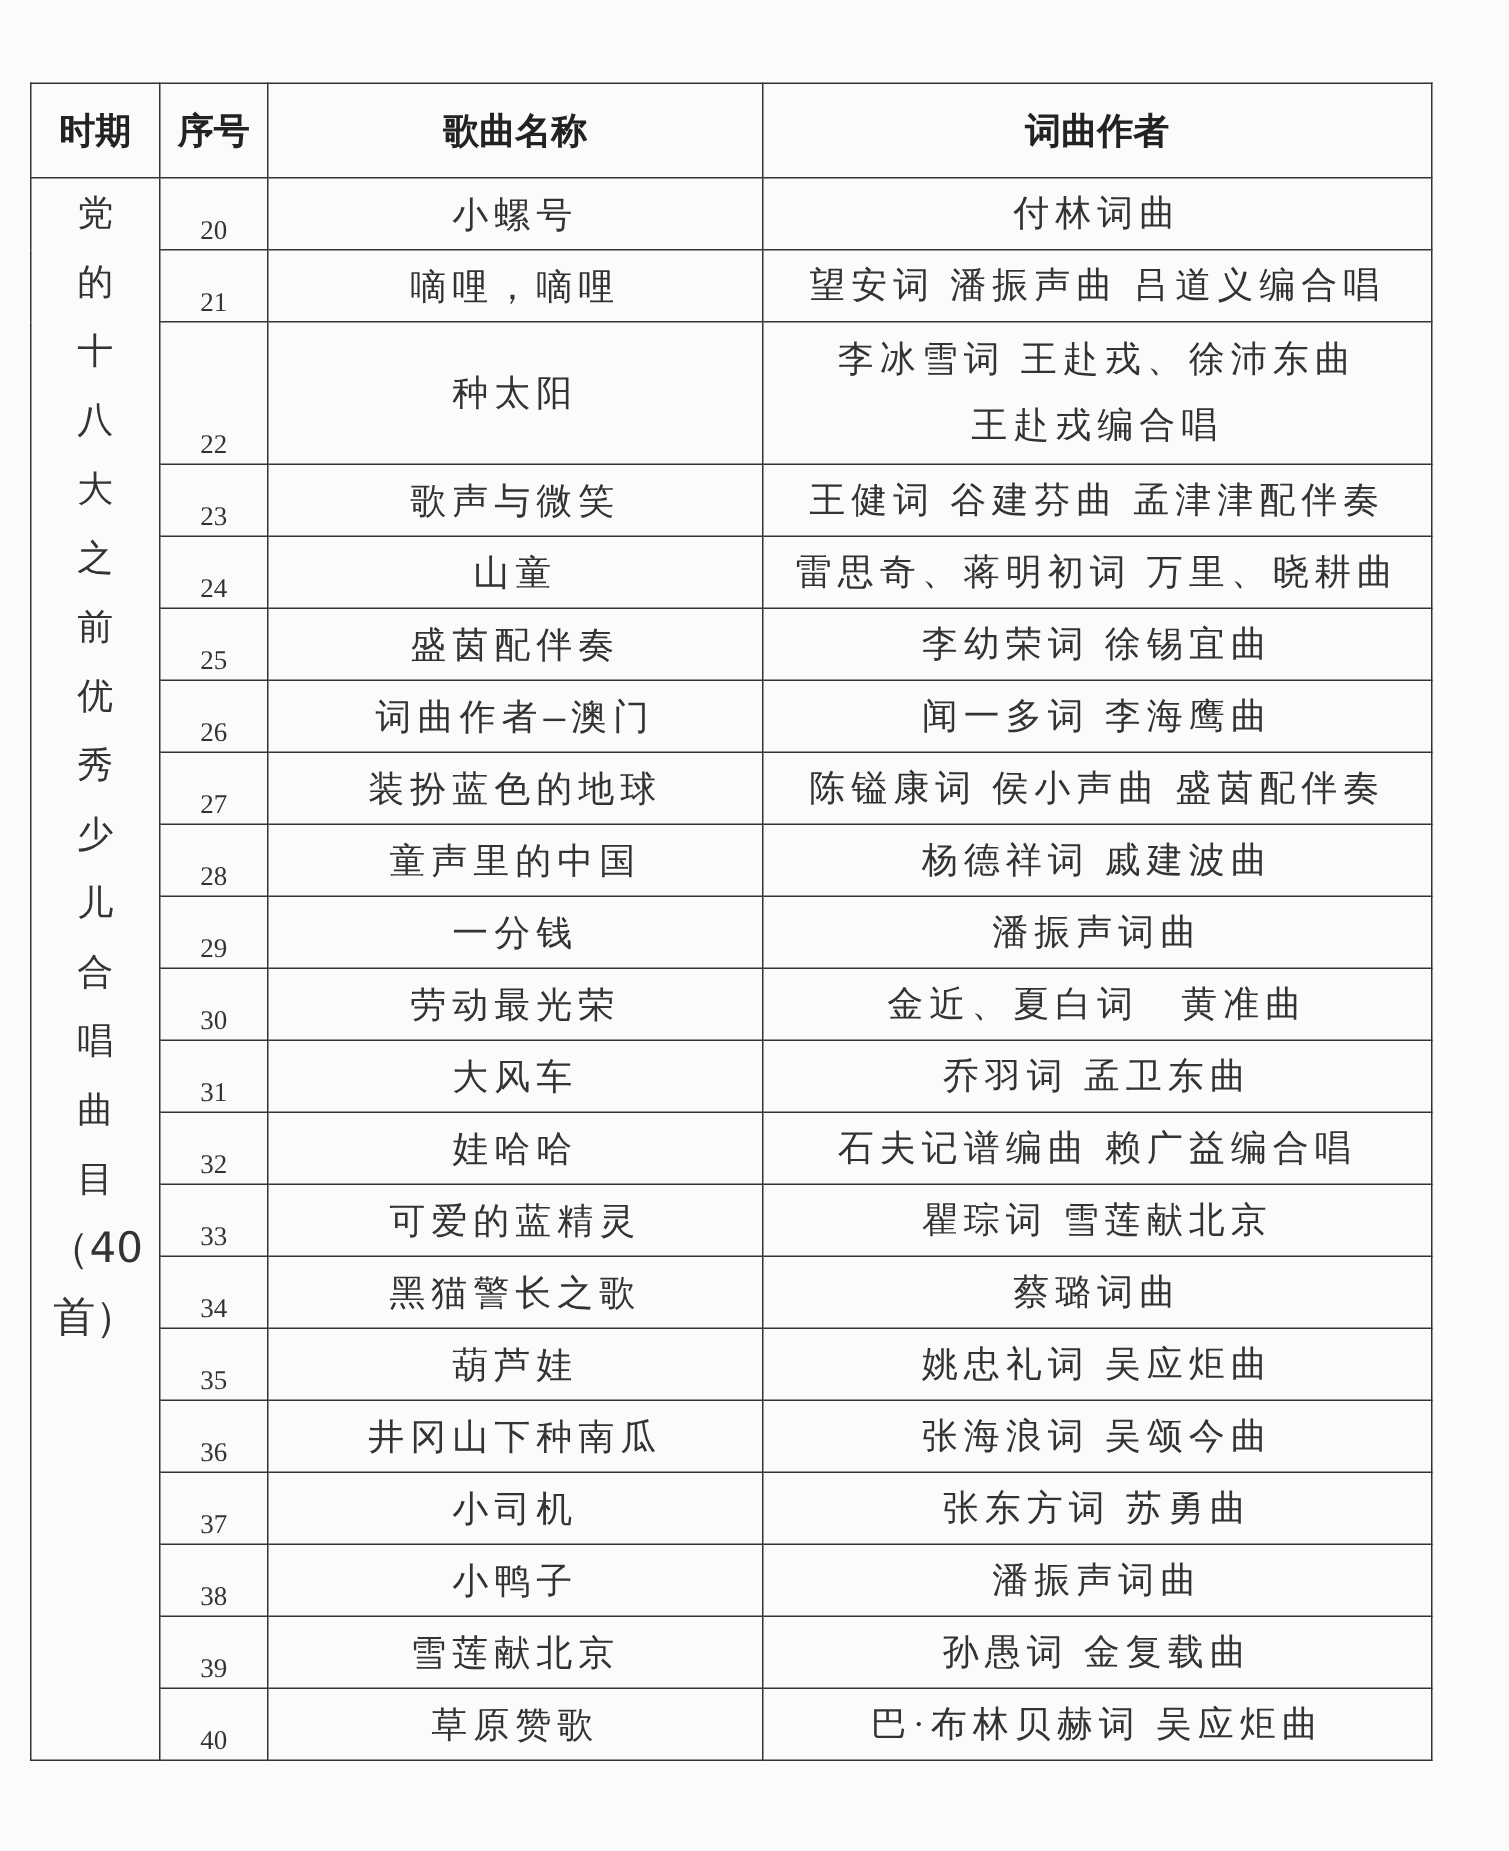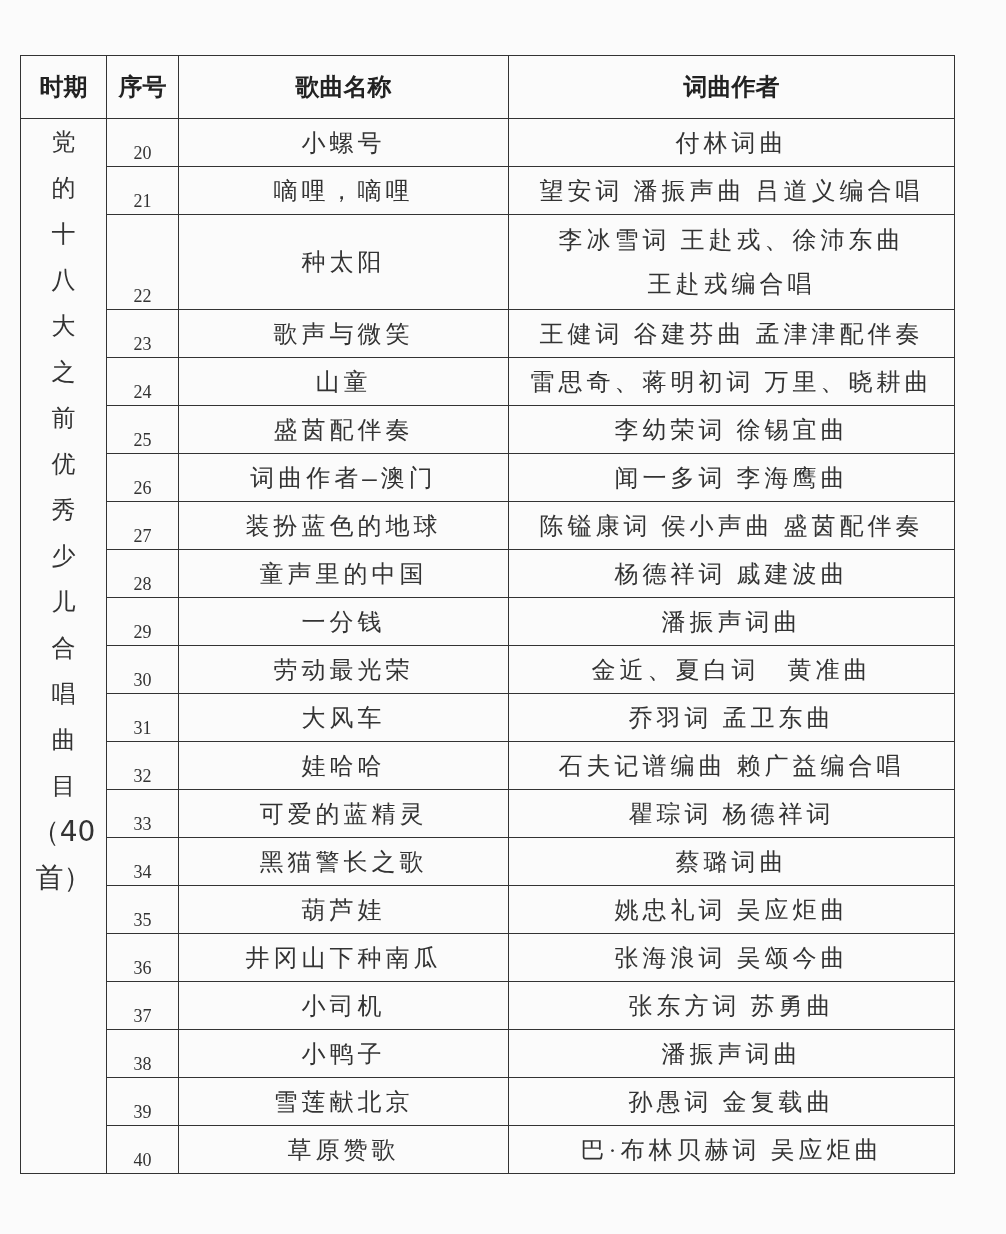--- a/index.html
+++ b/index.html
@@ -187,21 +187,21 @@
           <td class="num">32</td>
           <td class="name">娃哈哈</td>
           <td class="author">
             <div>石夫记谱编曲 赖广益编合唱</div>
           </td>
         </tr>
         <tr>
           <td class="num">33</td>
           <td class="name">可爱的蓝精灵</td>
           <td class="author">
-            <div>瞿琮词 杨德祥词</div>
+            <div>瞿琮词 雪莲献北京</div>
           </td>
         </tr>
         <tr>
           <td class="num">34</td>
           <td class="name">黑猫警长之歌</td>
           <td class="author">
             <div>蔡璐词曲</div>
           </td>
         </tr>
         <tr>

